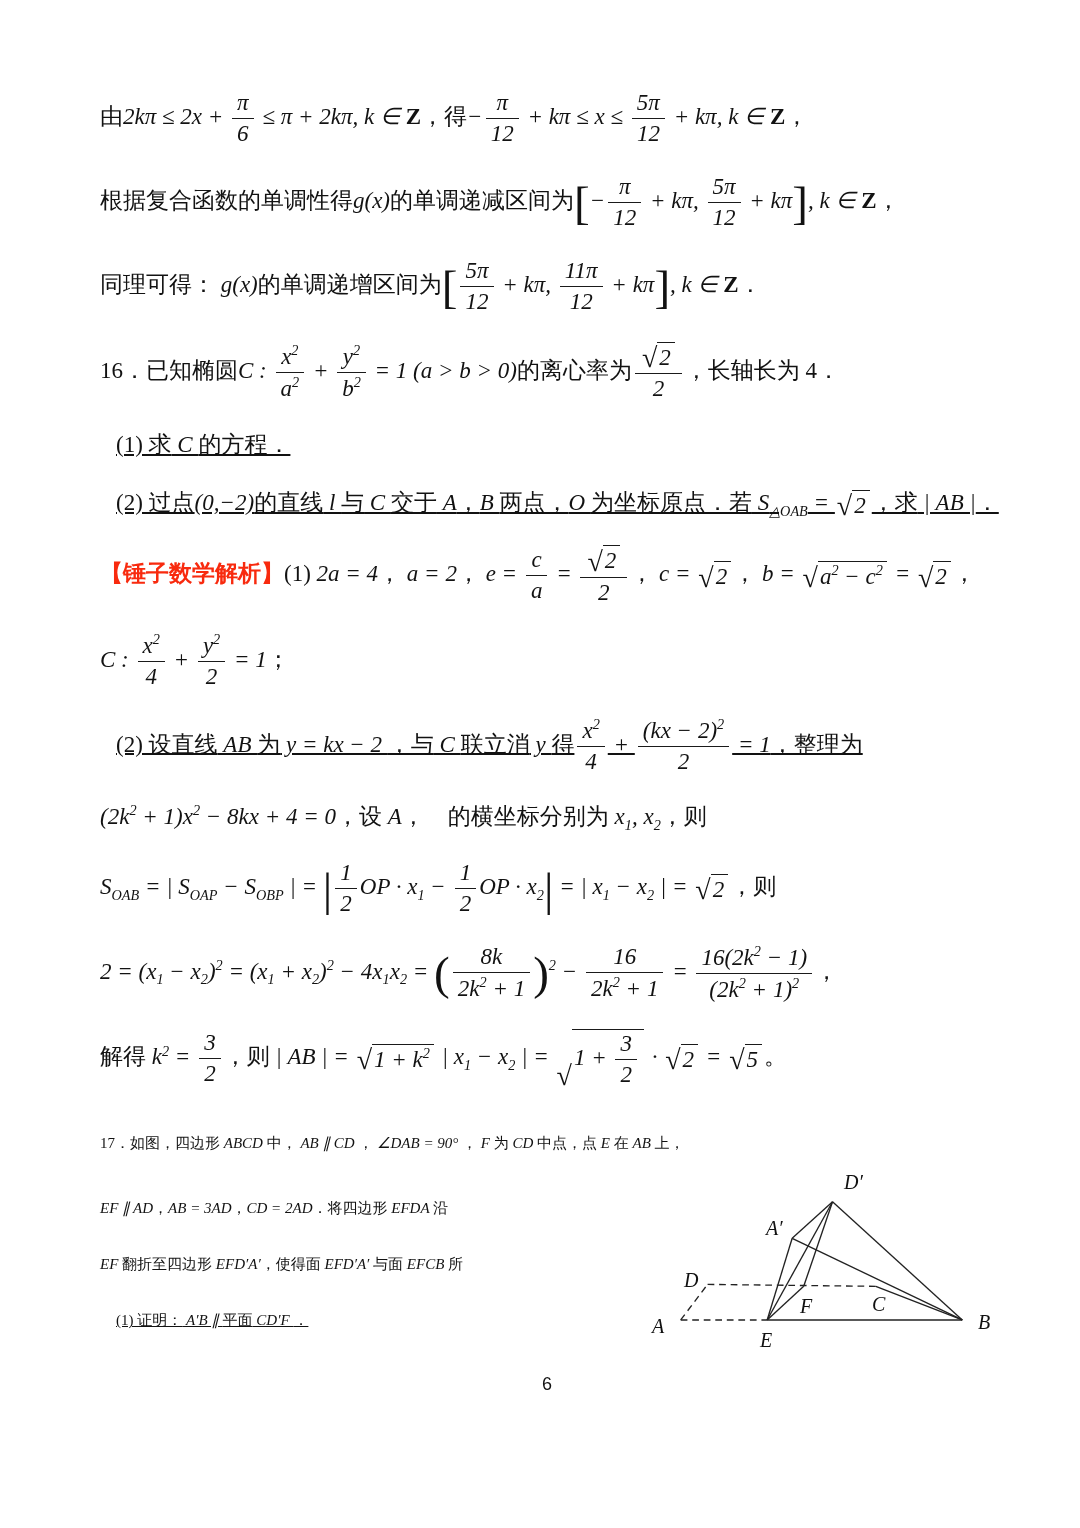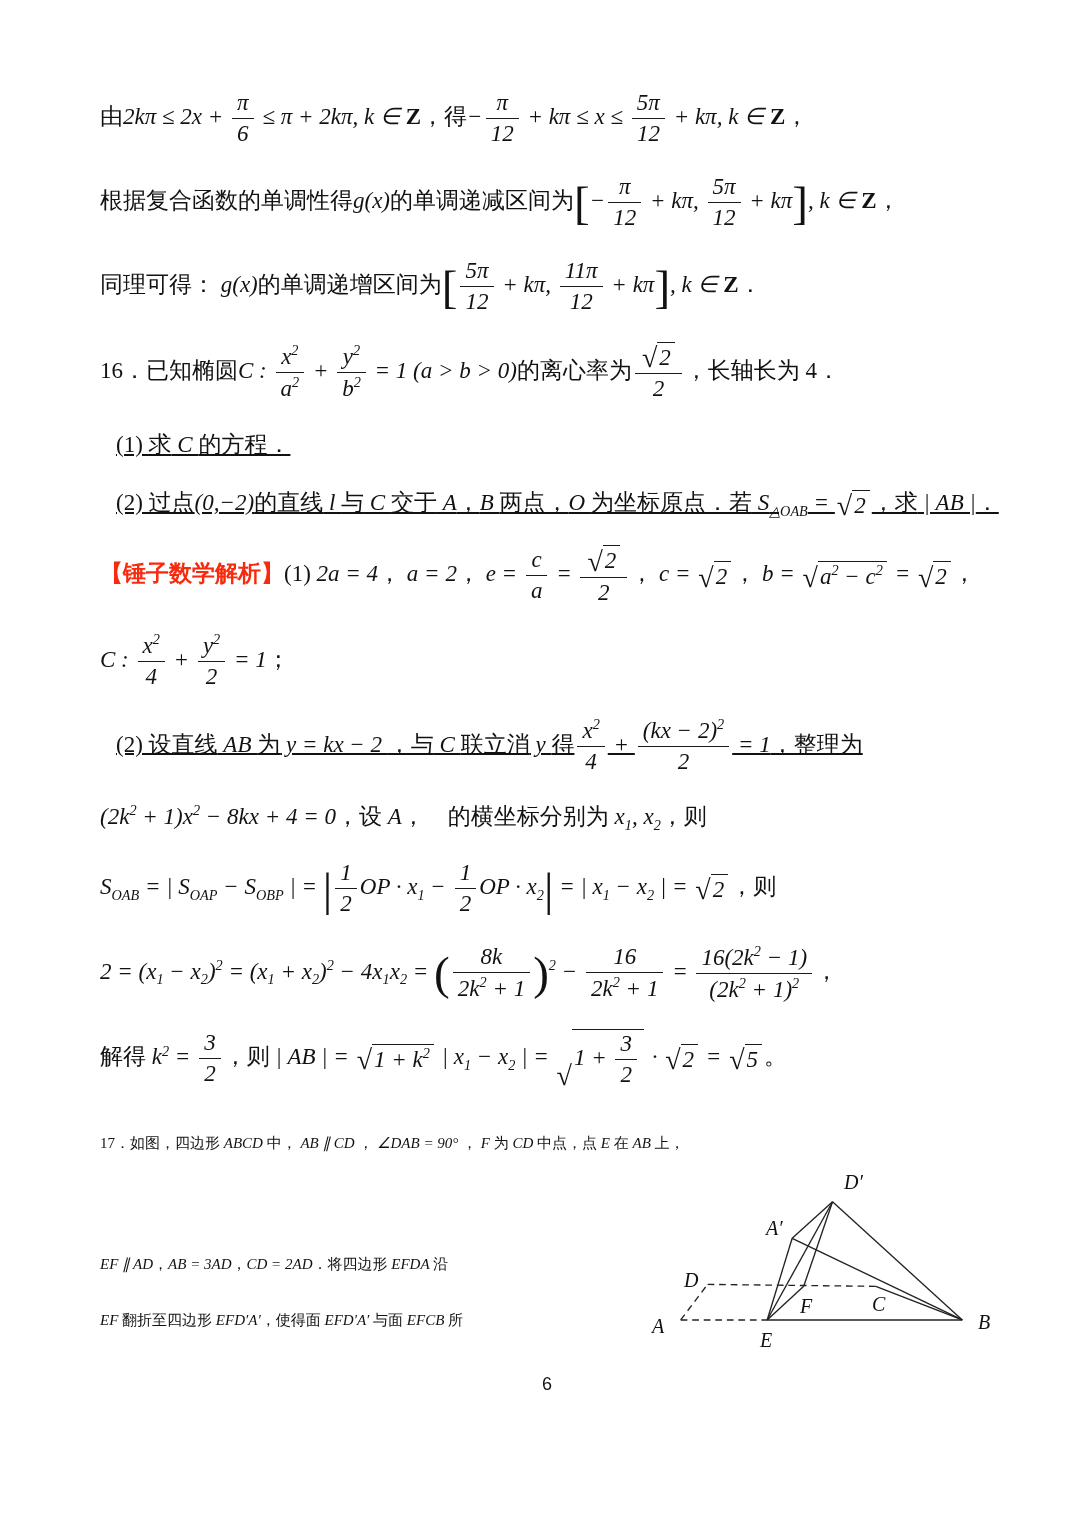--- a/index.html
+++ b/index.html
@@ -162,20 +162,21 @@
         <span class="vinc"><span class="m-i">5</span></span>
       </span><span class="m-t">。</span></div>
 
   <section class="q17">
     <div class="tline"><span class="m-tb">17．</span><span class="m-t">如图，四边形</span><span class="m-i"> ABCD </span><span class="m-t">中，</span><span class="m-i"> AB ∥ CD </span><span class="m-t">，</span><span class="m-i"> ∠DAB = 90° </span><span class="m-t">，</span><span class="m-i"> F </span><span class="m-t">为</span><span class="m-i"> CD </span><span class="m-t">中点，点</span><span class="m-i"> E </span><span class="m-t">在</span><span class="m-i"> AB </span><span class="m-t">上，</span></div>
 
     <div class="q17-body">
       <div class="q17-text">
         <div class="tline"><span class="m-i">EF ∥ AD</span><span class="m-t">，</span><span class="m-i">AB = 3AD</span><span class="m-t">，</span><span class="m-i">CD = 2AD</span><span class="m-t">．将四边形</span><span class="m-i"> EFDA </span><span class="m-t">沿</span></div>
         <div class="tline"><span class="m-i">EF </span><span class="m-t">翻折至四边形</span><span class="m-i"> EFD′A′</span><span class="m-t">，使得面</span><span class="m-i"> EFD′A′ </span><span class="m-t">与面</span><span class="m-i"> EFCB </span><span class="m-t">所</span></div>
+        <div class="tline indent1"><span class="m-t">(1) 证明：</span><span class="m-i"> A′B ∥ </span><span class="m-t">平面</span><span class="m-i"> CD′F </span><span class="m-t">．</span></div>
       </div>
 
       <div class="figure">
         <svg viewBox="0 0 360 185" xmlns="http://www.w3.org/2000/svg">
           <g stroke="#222" stroke-width="1.4" fill="none" stroke-dasharray="7 5">
             <line x1="34" y1="155" x2="124" y2="155"></line>
             <line x1="34" y1="155" x2="62" y2="118"></line>
             <line x1="62" y1="118" x2="237" y2="120"></line>
           </g>
           <g stroke="#222" stroke-width="1.4" fill="none">

